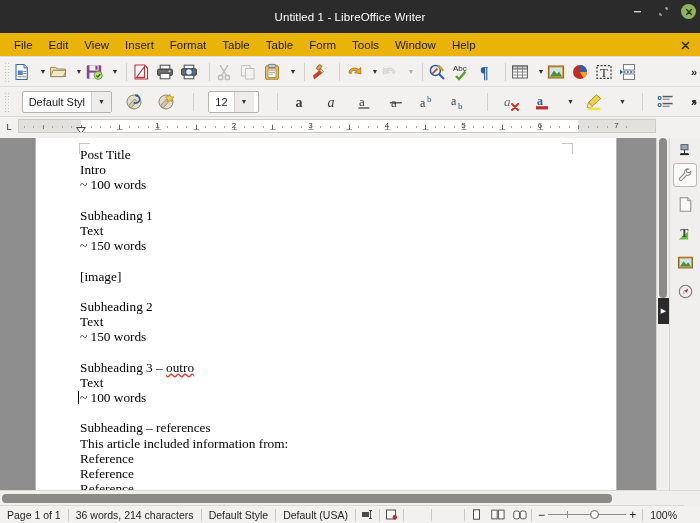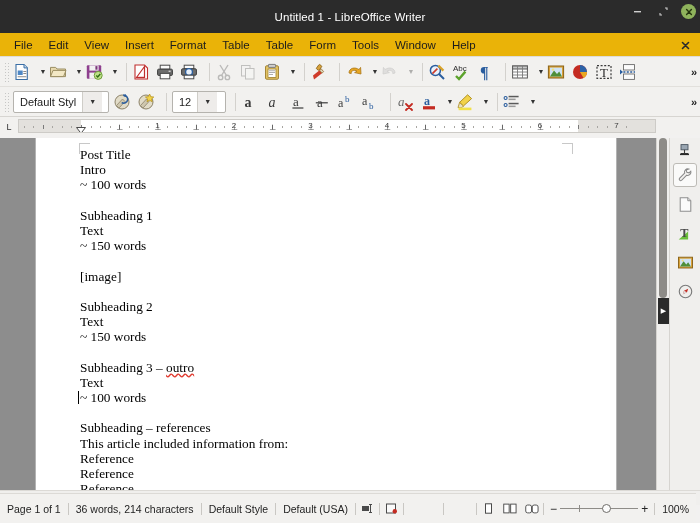--- a/index.html
+++ b/index.html
@@ -40,21 +40,21 @@
     position: absolute; right: 6px; top: 0; height: 24px; width: 18px;
     display: flex; align-items: center; justify-content: center;
     font-size: 11px; color: #333;
   }
 
   
   .toolbar {
     height: 30px; background: #f2f1ef; display: flex; align-items: center;
     padding-left: 4px; position: relative; border-bottom: 1px solid #e2e0dc;
   }
-  .toolbar.second { height: 30px; border-bottom: 1px solid #d7d5d1; }
+  .toolbar.second { height: 30px; border-bottom: 1px solid #d7d5d1; gap: 9px; }
   .grip { width: 6px; height: 20px; margin-right: 3px;
     background-image: radial-gradient(#bbb 1px, transparent 1px);
     background-size: 3px 3px; opacity: .8; }
   .tb-btn {
     width: 24px; height: 24px; display: flex; align-items: center;
     justify-content: flex-start; border-radius: 3px; position: relative;
   }
   .caret {
     width: 12px; height: 24px; display: flex; align-items: center;
     justify-content: center; font-size: 7px; color: #333;
@@ -172,21 +172,21 @@
   }
   .hscroll-track { flex: 1; height: 15px; position: relative; }
   .hthumb {
     position: absolute; left: 2px; top: 3px; height: 9px; width: 610px;
     background: #8d8b87; border-radius: 4px;
   }
   .hscroll-right { width: 44px; background: #f0efed; }
 
   
   .statusbar {
-    position: absolute; left: 0; right: 4px; bottom: 0; height: 30px;
+    position: absolute; left: 0; right: 16px; bottom: 0; height: 18px;
     background: #f2f1ef; border-top: 1px solid #dcdad6;
     display: flex; align-items: center; font-size: 10.5px; color: #232323;
   }
   .sb-cell { padding: 0 7px; white-space: nowrap; display: flex;
     align-items: center; height: 18px; }
   .sb-div { width: 1px; height: 12px; background: #c9c7c3; }
   .sb-spacer { flex: 1; }
   .zoom-slider { display: flex; align-items: center; gap: 3px; padding: 0 6px; }
   .zs-line { width: 78px; height: 1px; background: #8e8c88; position: relative; }
   .zs-tick { position: absolute; left: 19px; top: -3px; width: 1px; height: 7px; background: #8e8c88; }

